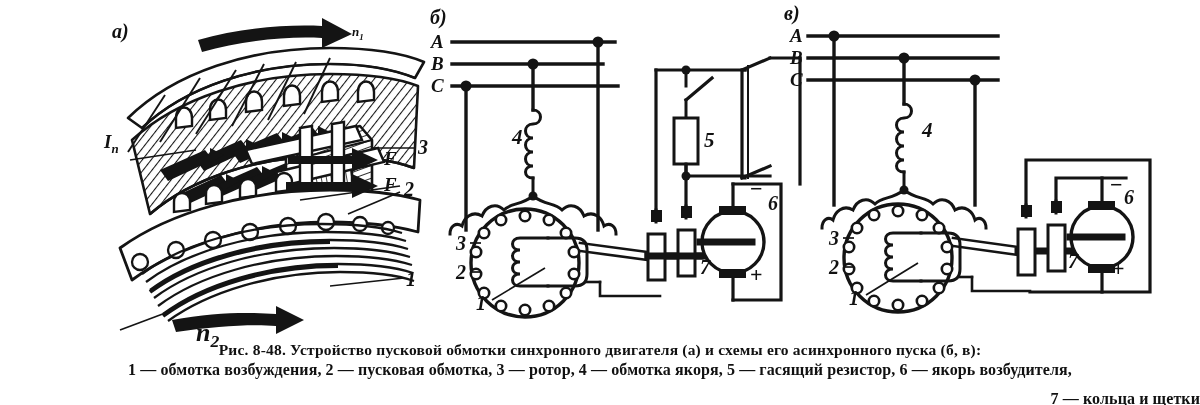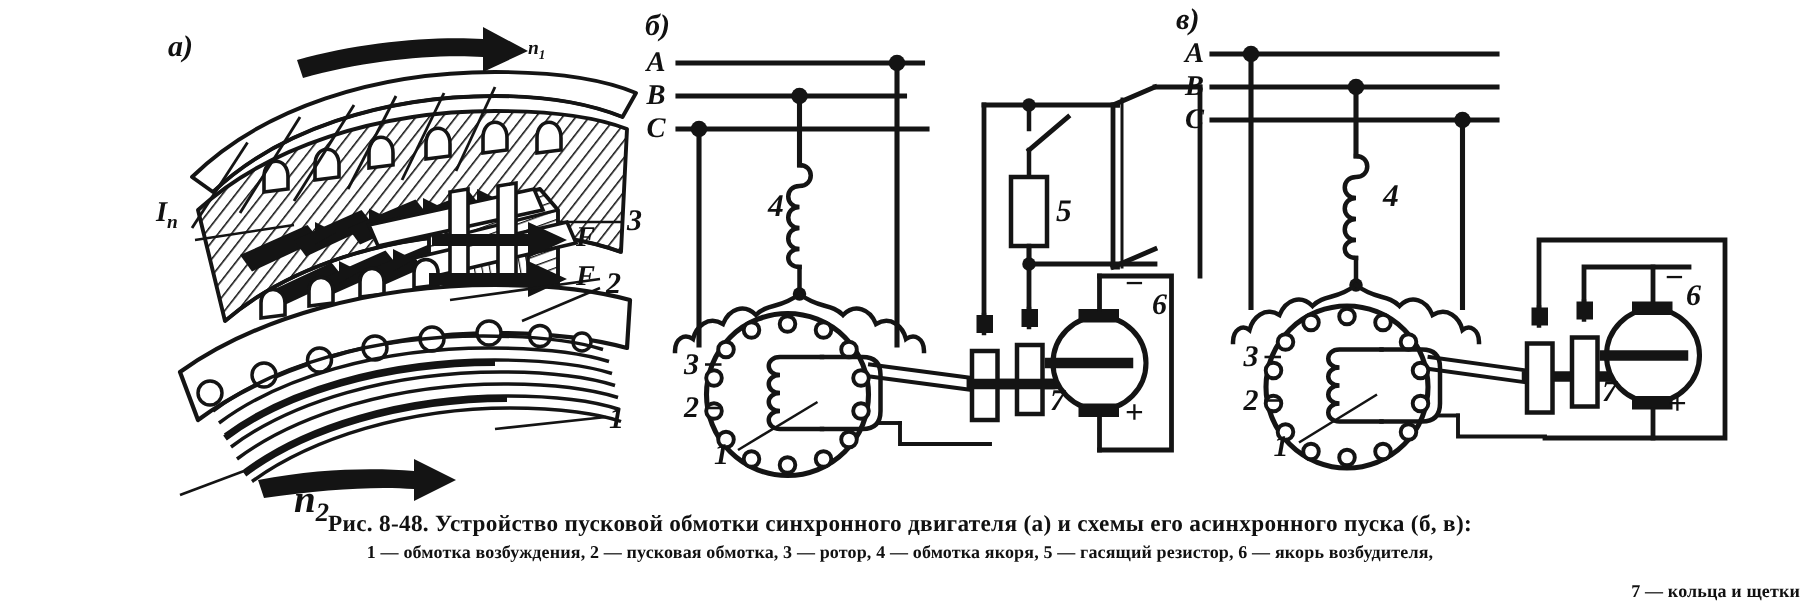--- a/index.html
+++ b/index.html
@@ -3,21 +3,21 @@
 <meta charset="utf-8">
 <style>
   html,body{margin:0;padding:0;background:#fff;}
   body{width:1200px;height:405px;position:relative;overflow:hidden;
        font-family:"Liberation Serif", serif; color:#111;}
   .fig{position:absolute;left:0;top:0;width:1200px;height:405px;}
   svg{display:block;}
   .lbl{position:absolute;font-style:italic;font-weight:bold;white-space:nowrap;}
   .cap{position:absolute;left:0;top:341px;width:1200px;text-align:center;}
   .cap .l1{font-size:15.5px;font-weight:bold;letter-spacing:.2px;}
-  .cap .l2,.cap .l3{font-size:12px;font-weight:bold;letter-spacing:.1px;}
+  .cap .l2,.cap .l3{font-size:16px;font-weight:bold;letter-spacing:.1px;}
   .cap .l2{margin-top:2px;}
   .cap .l3{margin-top:11px;text-align:right;}
   sub{font-size:.68em;}
 </style>
 </head>
 <body>
 
 <div class="fig">
 
 <svg width="1200" height="405" viewBox="0 0 1200 405">

